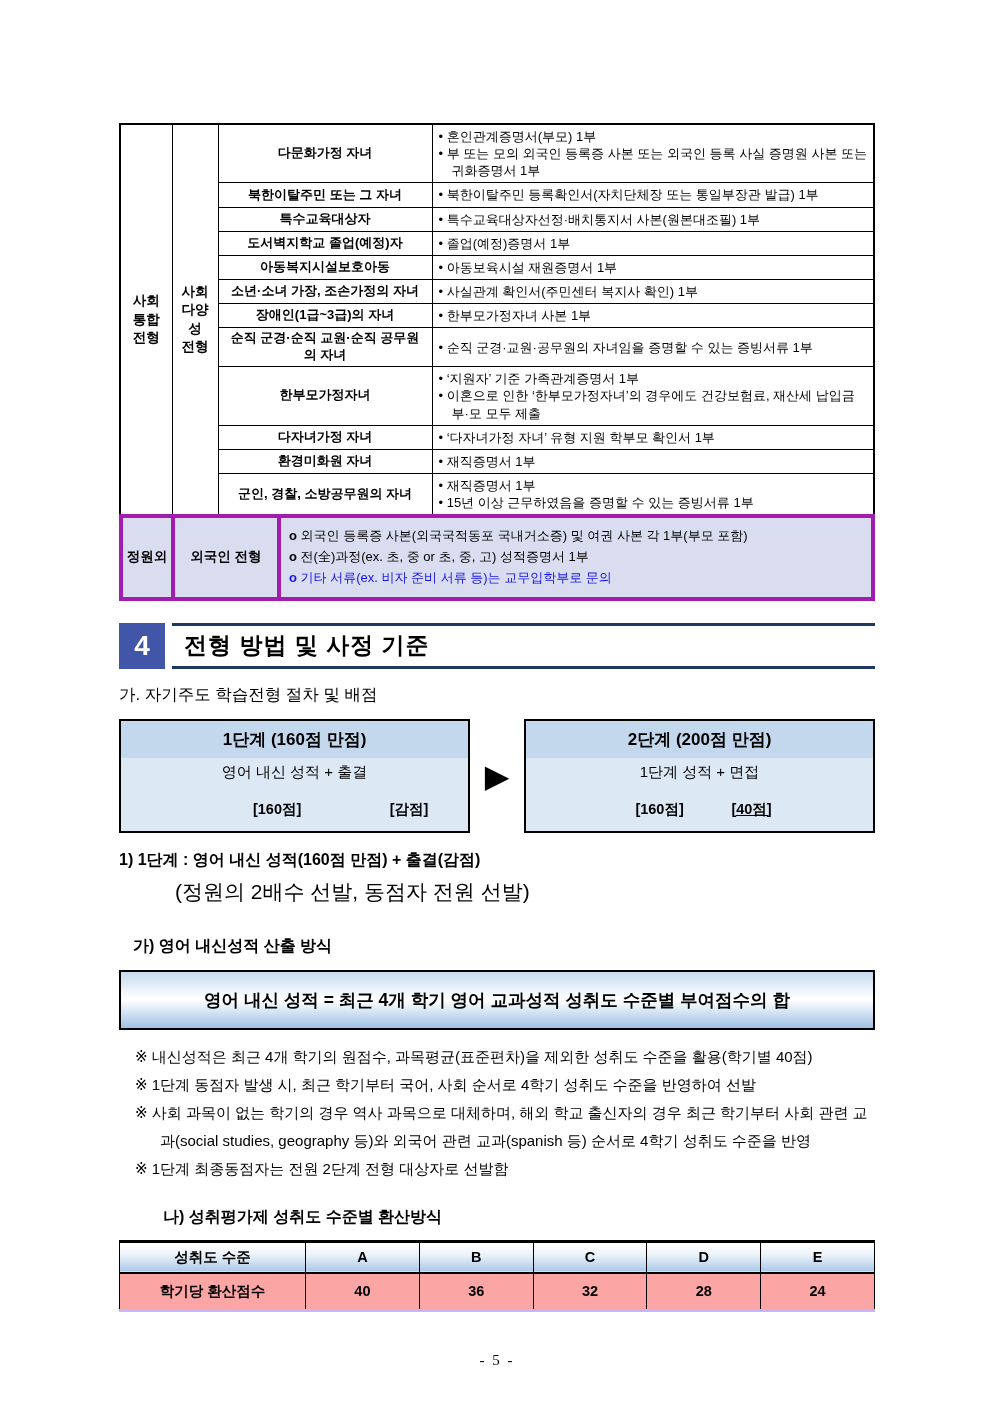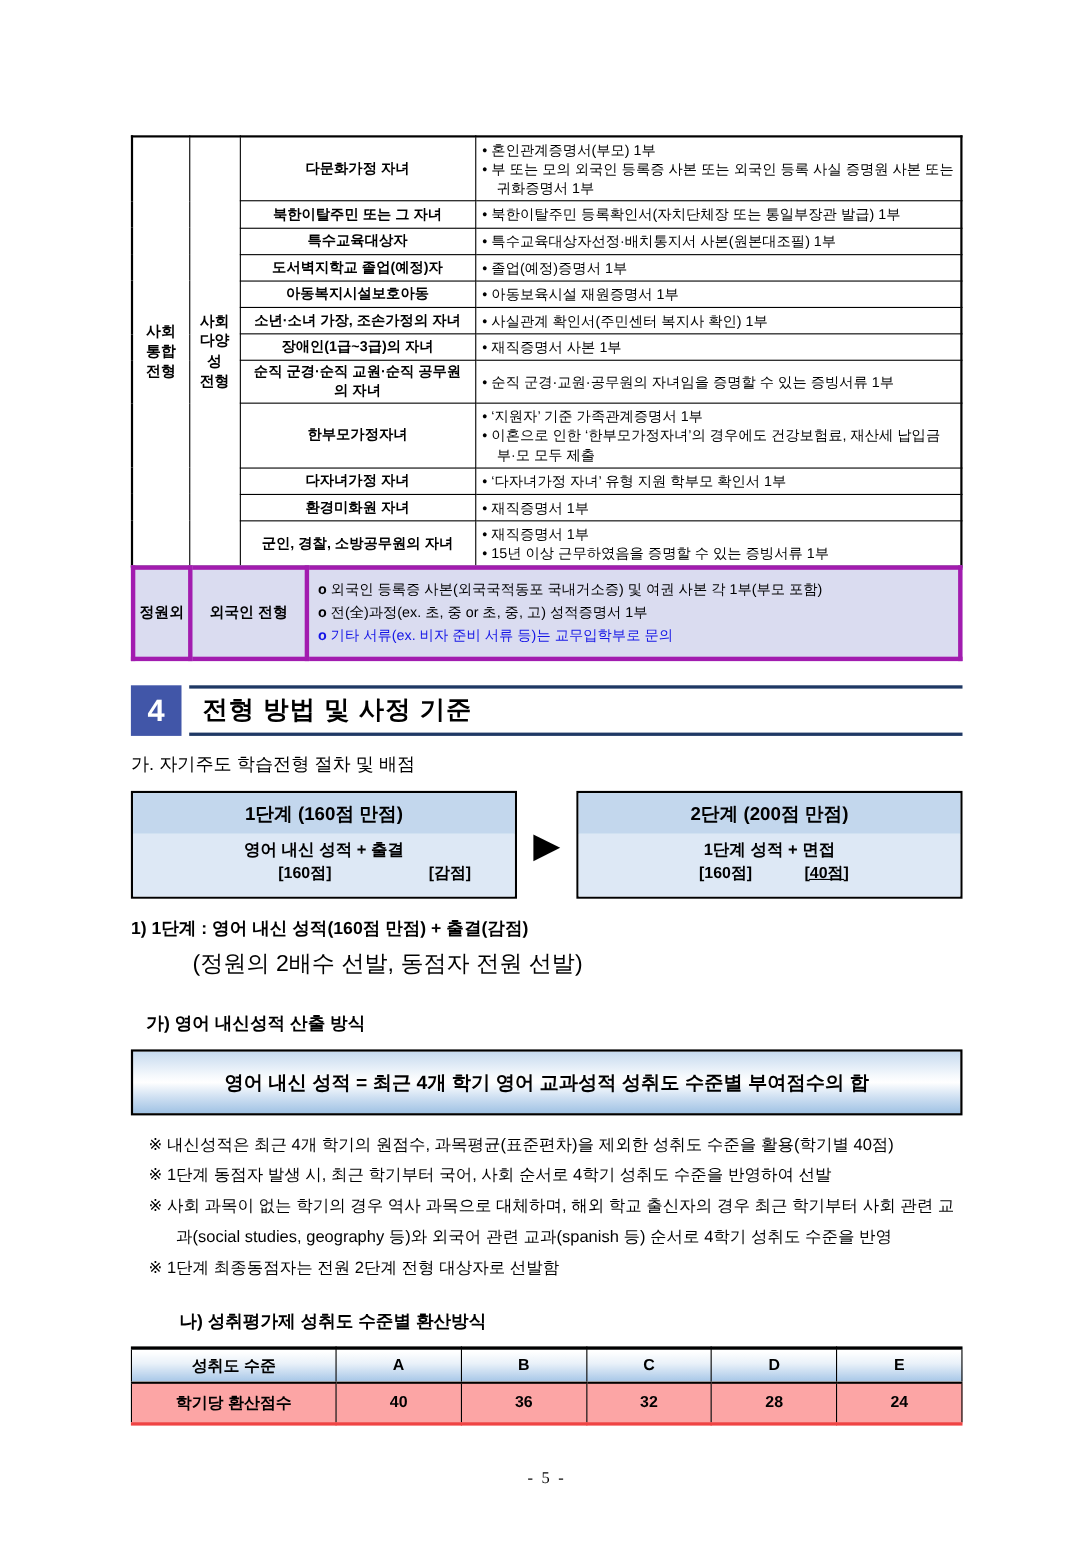--- a/index.html
+++ b/index.html
@@ -44,22 +44,22 @@
     font-size: 23px; font-weight: bold; letter-spacing: 1px;
   }
 
   .sub-ga { margin-top: 15px; font-size: 16.5px; font-weight: normal; }
 
   
   .flow { margin-top: 13px; display: flex; align-items: center; }
   .step-box { width: 351px; border: 2px solid #000; flex: none; }
   .step-head { background: #c3d7ed; text-align: center; font-weight: bold; font-size: 17px; padding: 7px 0; }
   .step-body { background: #dde8f5; text-align: center; padding: 5px 0 9px; }
-  .step-main { font-weight: bold; font-size: 15px; }
-  .score-line { position: relative; height: 22px; font-weight: bold; font-size: 14.5px; margin-top: 2px; }
+  .step-main { font-weight: normal; font-size: 15px; }
+  .score-line { position: relative; height: 22px; font-weight: bold; font-size: 14.5px; margin-top: 18px; }
   .score-line span { position: absolute; transform: translateX(-50%); white-space: nowrap; }
   .b1 .score-l { left: 45%; } .b1 .score-r { left: 83%; }
   .b2 .score-l { left: 38.5%; } .b2 .score-r { left: 65%; text-decoration: underline; }
   .flow-arrow { flex: 1; text-align: center; font-size: 32px; line-height: 1; color: #000; }
 
   
   .step1-detail { margin-top: 17px; }
   .step1-detail .l1 { font-weight: bold; font-size: 16px; }
   .step1-detail .l2 { margin-top: 7px; margin-left: 56px; font-size: 21px; }
 
@@ -74,21 +74,21 @@
   }
 
   
   .notes { margin-top: 13px; margin-left: 16px; }
   .note { font-size: 15px; line-height: 1.87; padding-left: 25px; text-indent: -25px; }
 
   .item-title.na { margin-top: 24px; margin-left: 44px; }
 
   
   table.conv { width: 100%; border-collapse: collapse; table-layout: fixed; margin-top: 12px;
-    border-top: 3px solid #000; border-bottom: 3px solid #ef4444; }
+    border-top: 3px solid #000; border-bottom: 3px solid #c4b5fd; }
   table.conv td { border: 1px solid #000; text-align: center; font-weight: bold; }
   table.conv tr.hdr td {
     background: linear-gradient(180deg, #ffffff 8%, #e9f1f9 45%, #a9c8e8 100%);
     border-bottom: 2px solid #000; font-size: 14.5px; padding: 5px 0;
   }
   table.conv tr.val td { font-size: 14.5px; padding: 8px 0; background: #fca5a5; }
 
   .page-num { margin-top: 40px; text-align: center; font-family: "Liberation Serif", "DejaVu Serif", serif; font-size: 15px; letter-spacing: 2px; }
 </style>
 </head>
@@ -145,21 +145,21 @@
           </tr>
           <tr>
             <td class="cat">소년·소녀 가장, 조손가정의 자녀</td>
             <td class="docs">
               <div class="doc-line">• 사실관계 확인서(주민센터 복지사 확인) 1부</div>
             </td>
           </tr>
           <tr>
             <td class="cat">장애인(1급~3급)의 자녀</td>
             <td class="docs">
-              <div class="doc-line">• 재직증명서 사본 1부</div>
+              <div class="doc-line">• 한부모가정자녀 사본 1부</div>
             </td>
           </tr>
           <tr>
             <td class="cat">순직 군경·순직 교원·순직 공무원의 자녀</td>
             <td class="docs">
               <div class="doc-line">• 순직 군경·교원·공무원의 자녀임을 증명할 수 있는 증빙서류 1부</div>
             </td>
           </tr>
           <tr>
             <td class="cat">한부모가정자녀</td>

